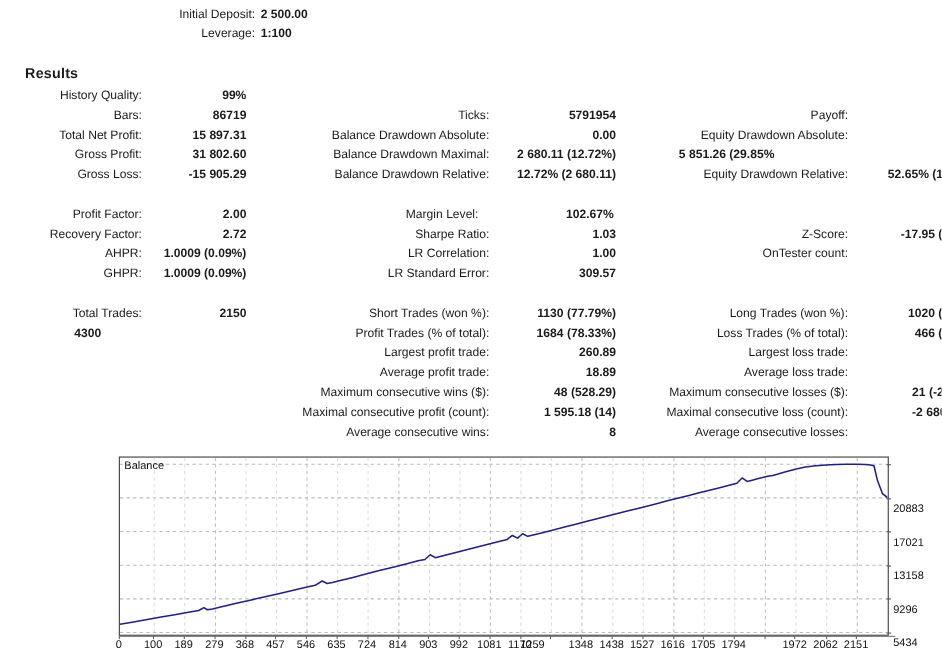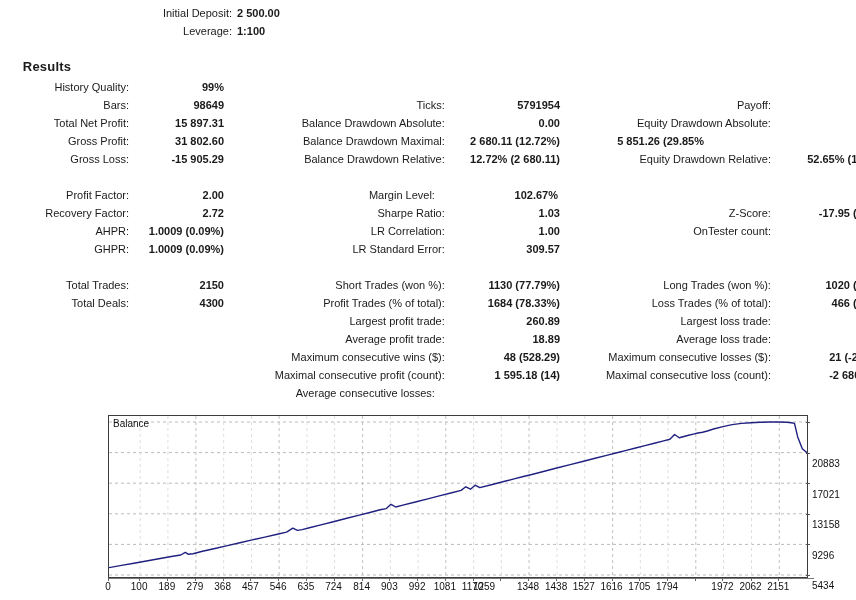--- a/index.html
+++ b/index.html
@@ -121,21 +121,21 @@
       </div>
       <div class="cell c3">
         <div class="lab"></div>
         <div class="val"></div>
       </div>
     </div>
 
     <div class="grow">
       <div class="cell c1">
         <div class="lab">Bars:</div>
-        <div class="val">98649</div>
+        <div class="val">86719</div>
       </div>
       <div class="cell c2">
         <div class="lab">Ticks:</div>
         <div class="val">5791954</div>
       </div>
       <div class="cell c3">
         <div class="lab">Payoff:</div>
         <div class="val"></div>
       </div>
     </div>
@@ -254,21 +254,20 @@
         <div class="val">1130 (77.79%)</div>
       </div>
       <div class="cell c3">
         <div class="lab">Long Trades (won %):</div>
         <div class="val">1020 (78.92%</div>
       </div>
     </div>
 
     <div class="grow">
       <div class="cell c1">
-        <div class="lab">Total Deals:</div>
         <div class="val">4300</div>
       </div>
       <div class="cell c2">
         <div class="lab">Profit Trades (% of total):</div>
         <div class="val">1684 (78.33%)</div>
       </div>
       <div class="cell c3">
         <div class="lab">Loss Trades (% of total):</div>
         <div class="val">466 (21.67%</div>
       </div>
@@ -331,20 +330,24 @@
       <div class="cell c3">
         <div class="lab">Maximal consecutive loss (count):</div>
         <div class="val">-2 680.11 (21</div>
       </div>
     </div>
 
     <div class="grow">
       <div class="cell c1">
         <div class="lab"></div>
         <div class="val"></div>
+      </div>
+      <div class="cell c2">
+        <div class="lab">Average consecutive wins:</div>
+        <div class="val">8</div>
       </div>
       <div class="cell c3">
         <div class="lab">Average consecutive losses:</div>
         <div class="val"></div>
       </div>
     </div>
 
   </div>
 
   <div class="chart-wrap">

